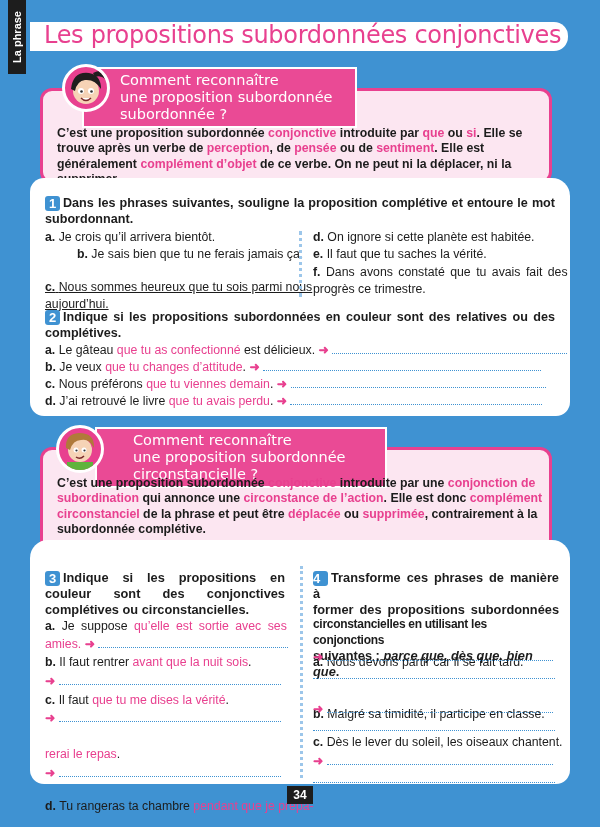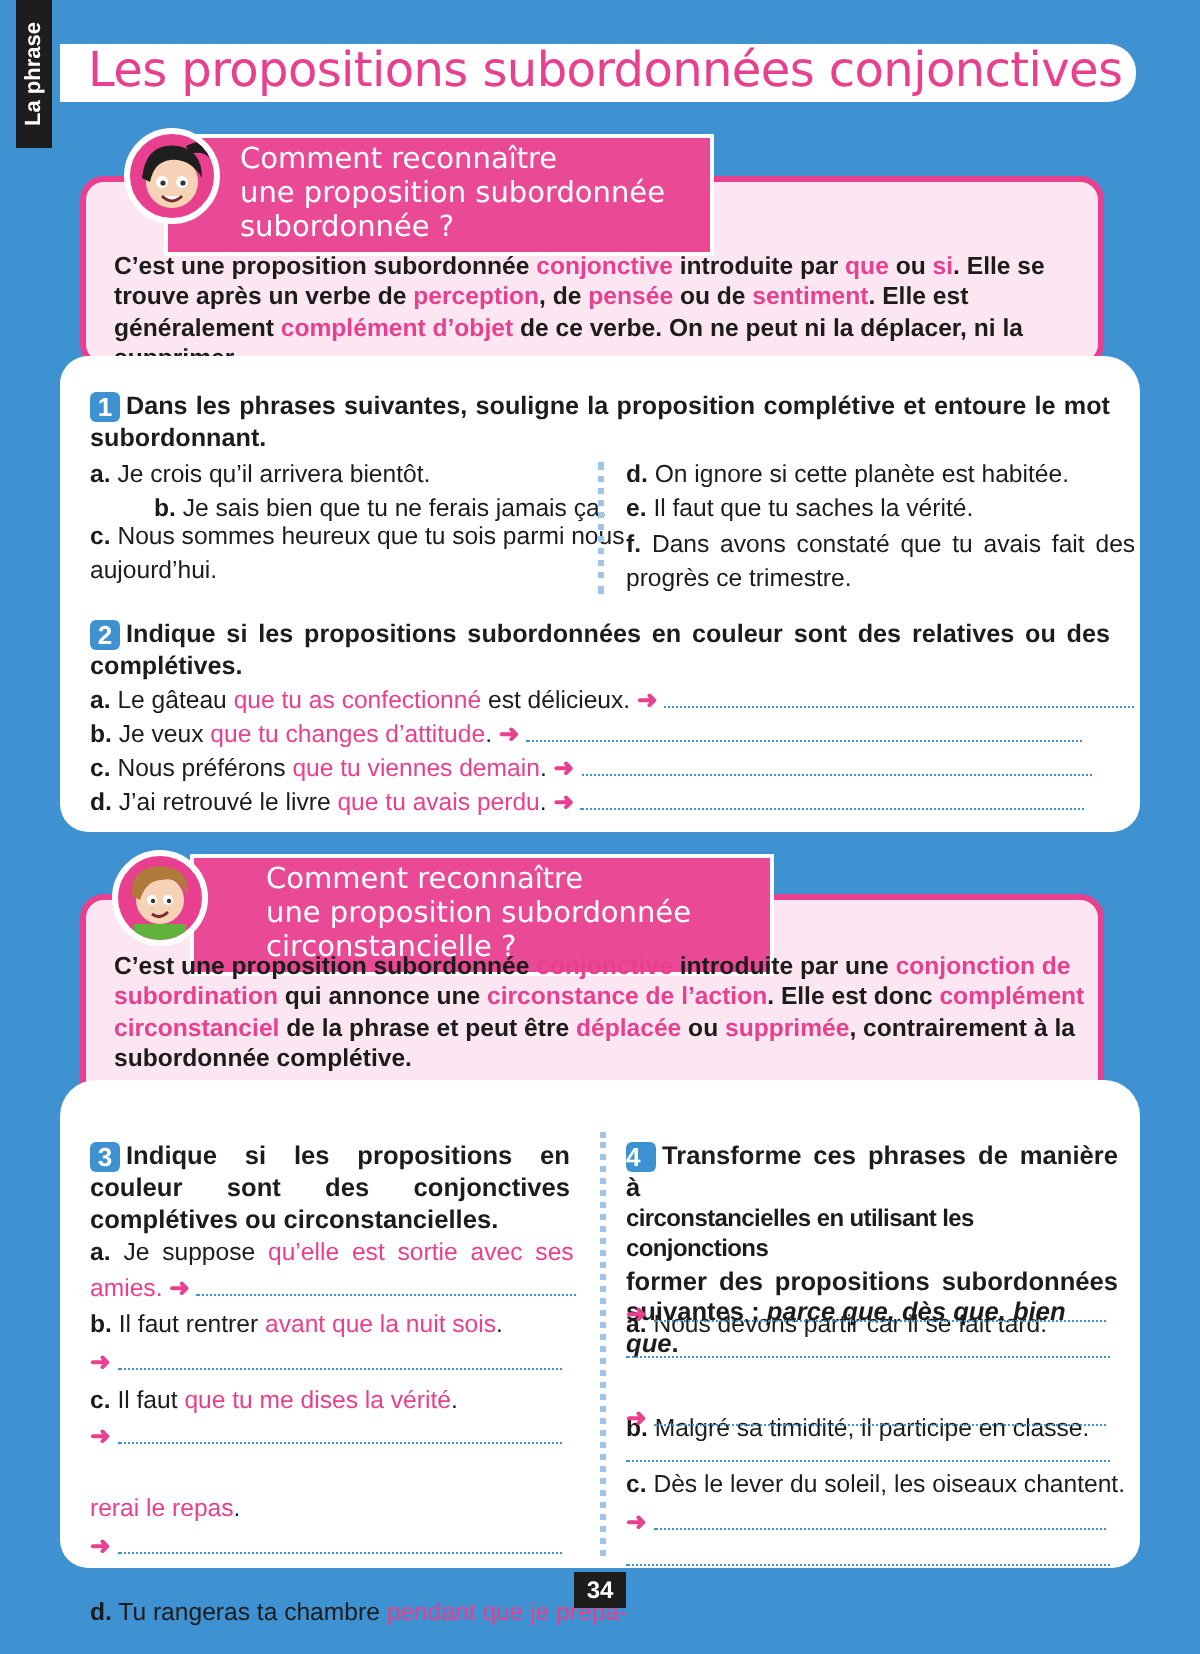--- a/index.html
+++ b/index.html
@@ -120,21 +120,21 @@
   </div>
 </div>
 
 <div class="panel" style="left:30px; top:178px; width:540px; height:238px; border-top-right-radius:18px;"></div>
 
 <div class="ex-head" style="left:45px; top:196px; width:510px; text-align:justify;">
   <span class="num">1</span><span>Dans les phrases suivantes, souligne la proposition complétive et entoure le mot subordonnant.</span>
 </div>
 <div class="item" style="left:45px; top:229px;"><b>a.</b> <span>Je crois qu’il arrivera bientôt.</span></div>
 <div class="item" style="left:45px; top:246px;padding-left:32px;"><b>b.</b> <span>Je sais bien que tu ne ferais jamais ça.</span></div>
-<div class="item" style="left:45px; top:260px;"><b>c.</b> <span>Nous sommes heureux que tu sois parmi nous</span><br><span>aujourd’hui.</span></div>
+<div class="item" style="left:45px; top:279px;text-decoration:underline;"><b>c.</b> <span>Nous sommes heureux que tu sois parmi nous</span><br><span>aujourd’hui.</span></div>
 <div class="vdots" style="left:299px; top:231px; height:66px;"></div>
 <div class="item" style="left:313px; top:229px;"><b>d.</b> <span>On ignore si cette planète est habitée.</span></div>
 <div class="item" style="left:313px; top:246px;"><b>e.</b> <span>Il faut que tu saches la vérité.</span></div>
 <div class="item" style="left:313px; top:264px; word-spacing:2px;"><b>f.</b> <span>Dans avons constaté que tu avais fait des</span><br><span style="word-spacing:0;">progrès ce trimestre.</span></div>
 
 <div class="ex-head" style="left:45px; top:310px; width:510px; text-align:justify;">
   <span class="num">2</span><span>Indique si les propositions subordonnées en couleur sont des relatives ou des complétives.</span>
 </div>
 <div class="item" style="left:45px; top:342px;"><b>a.</b> <span>Le gâteau </span><span class="pink">que tu as confectionné</span><span> est délicieux.</span> <span class="arrow">➜</span> <span class="dots" style="width:235px;"></span></div>
 <div class="item" style="left:45px; top:359px;"><b>b.</b> <span>Je veux </span><span class="pink">que tu changes d’attitude</span><span>.</span> <span class="arrow">➜</span> <span class="dots" style="width:278px;"></span></div>
@@ -185,22 +185,22 @@
 <div class="item" style="left:45px; top:710px;"><span class="arrow">➜</span> <span class="dots" style="width:222px;"></span></div>
 
 <div class="item" style="left:45px; top:755px;margin-top:43px;"><b>d.</b> <span>Tu rangeras ta chambre </span><span class="pink">pendant que je prépa-</span></div>
 <div class="item" style="left:45px; top:746px;"><span class="pink">rerai le repas</span><span>.</span></div>
 <div class="item" style="left:45px; top:765px;"><span class="arrow">➜</span> <span class="dots" style="width:222px;"></span></div>
 
 <div class="vdots" style="left:300px; top:566px; height:212px;"></div>
 
 <div class="ex-head" style="left:313px; top:570px; width:246px; font-size:12.8px;">
   <div style="text-align:justify; text-align-last:justify;"><span class="num">4</span><span>Transforme ces phrases de manière à</span></div>
+  <div style="text-align:justify; text-align-last:justify;">former des propositions subordonnées</div>
   <div style="font-size:12px; letter-spacing:-0.3px;">circonstancielles en utilisant les conjonctions</div>
-  <div style="text-align:justify; text-align-last:justify;">former des propositions subordonnées</div>
   <div><span>suivantes : </span><i>parce que, dès que, bien que</i><span>.</span></div>
 </div>
 <div class="item" style="left:313px; top:630px;margin-top:24px;"><b>a.</b> <span>Nous devons partir car il se fait tard.</span></div>
 <div class="item" style="left:313px; top:649px;"><span class="arrow">➜</span> <span class="dots" style="width:226px;"></span></div>
 <div class="item" style="left:313px; top:667px;"><span class="dots" style="width:242px;"></span></div>
 
 <div class="item" style="left:313px; top:682px;margin-top:24px;"><b>b.</b> <span>Malgré sa timidité, il participe en classe.</span></div>
 <div class="item" style="left:313px; top:701px;"><span class="arrow">➜</span> <span class="dots" style="width:226px;"></span></div>
 <div class="item" style="left:313px; top:719px;"><span class="dots" style="width:242px;"></span></div>
 

